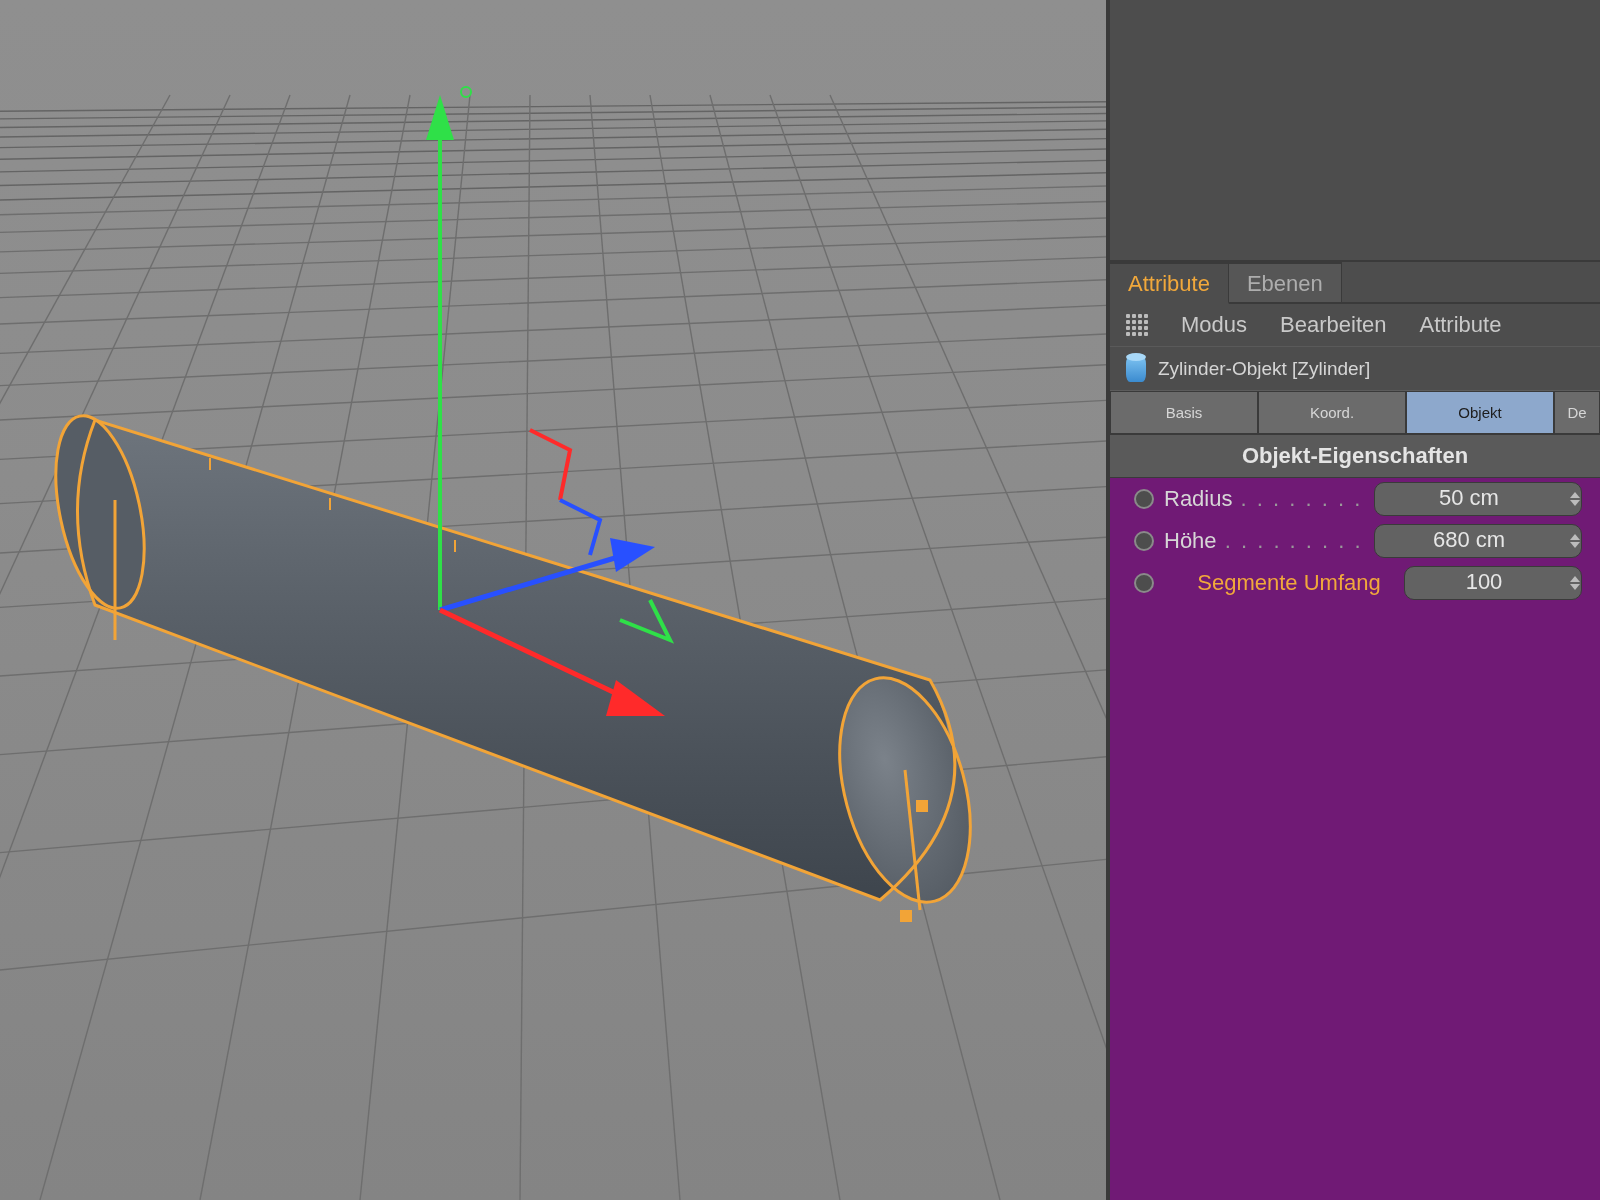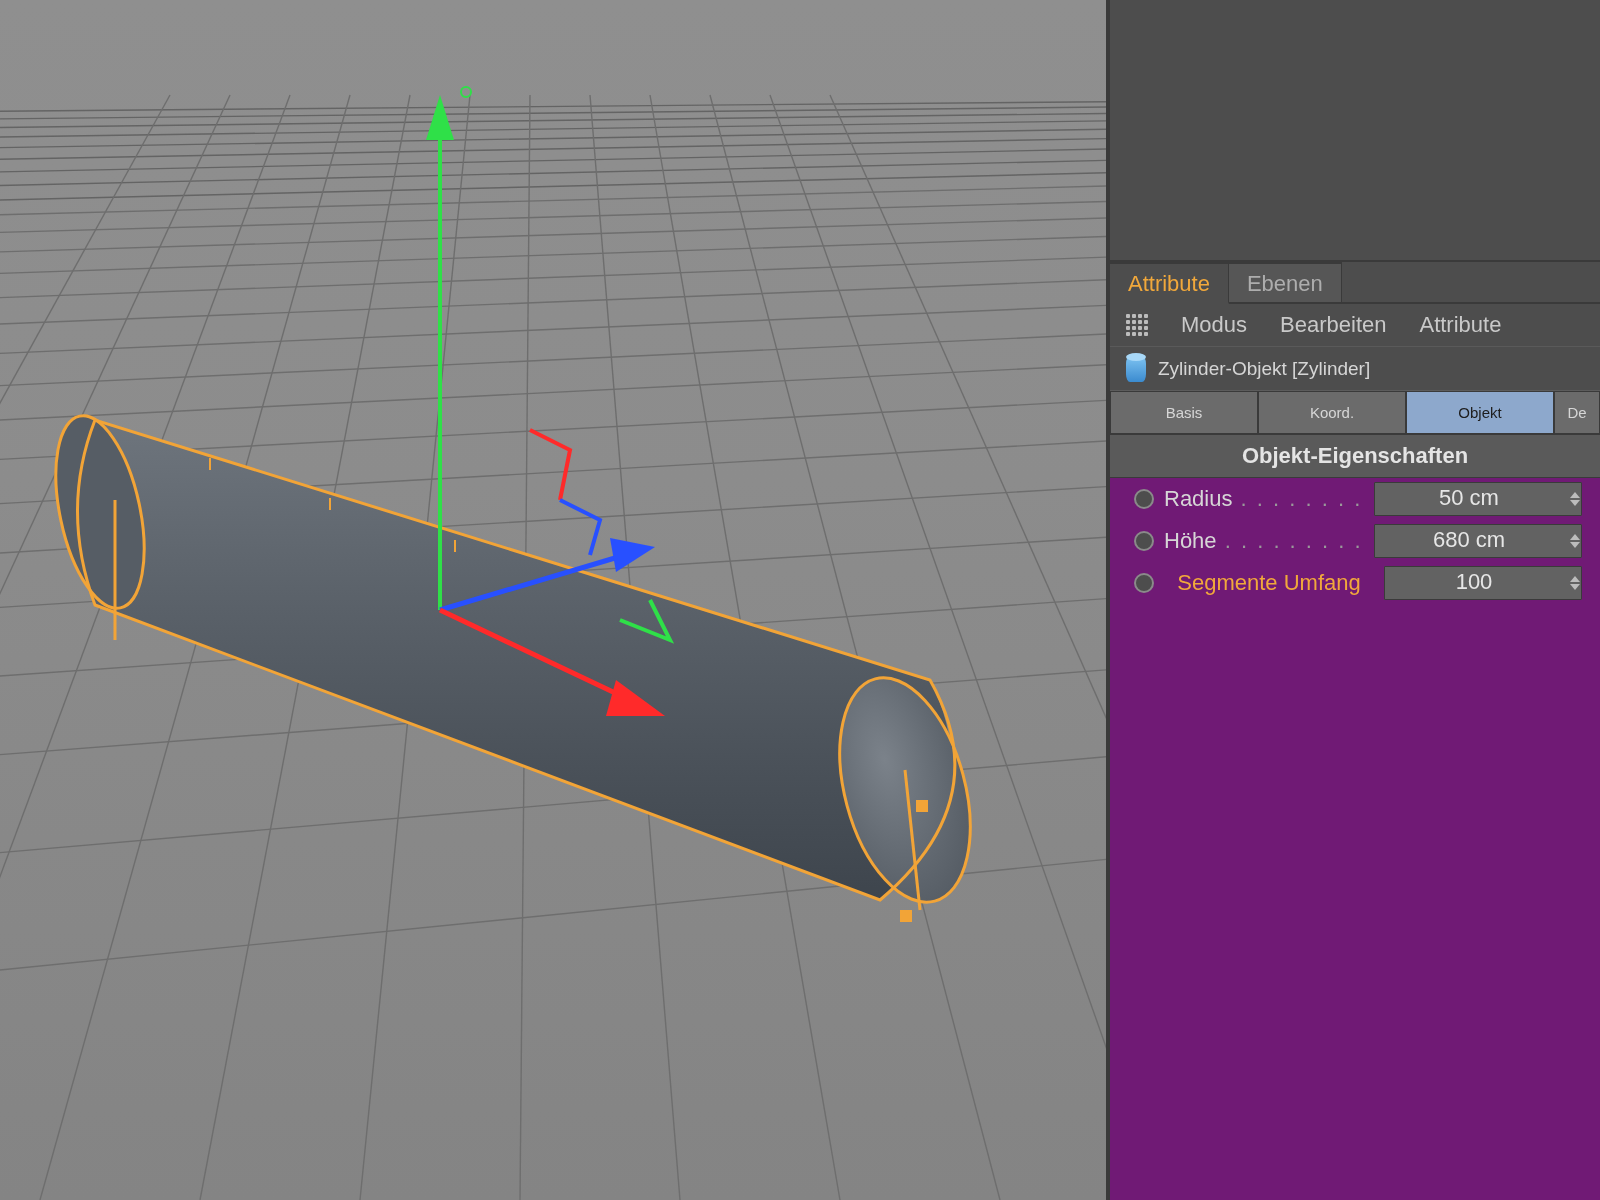--- a/index.html
+++ b/index.html
@@ -146,37 +146,37 @@
     border: 2px solid #8a8a8a;
     background: #4d4d4d;
     flex: 0 0 20px;
   }
   .prop-label {
     flex: 0 0 200px;
     white-space: nowrap;
     overflow: hidden;
     position: relative;
   }
-  .prop-label.hl { color: #f1a83b; }
+  .prop-label.hl { color: #f1a83b; margin-left: 20px; }
   .prop-label::after {
     content: " . . . . . . . . . . . . . . . . . . . .";
     color: #9a9a9a;
     letter-spacing: 2px;
   }
   .prop-label.nodots::after { content:""; }
   .num-input {
     flex: 1;
     height: 34px;
     background: #626262;
     border: 1px solid #3a3a3a;
     color: #e6e6e6;
     padding: 2px 28px 2px 10px;
     font-size: 22px;
     position: relative;
-    border-radius: 1px;
+    border-radius: 10px;
   }
   .spinner {
     position: relative;
     flex: 0 0 18px;
     height: 34px;
     margin-left: -22px;
     display: flex;
     flex-direction: column;
     justify-content: center;
     gap: 2px;

